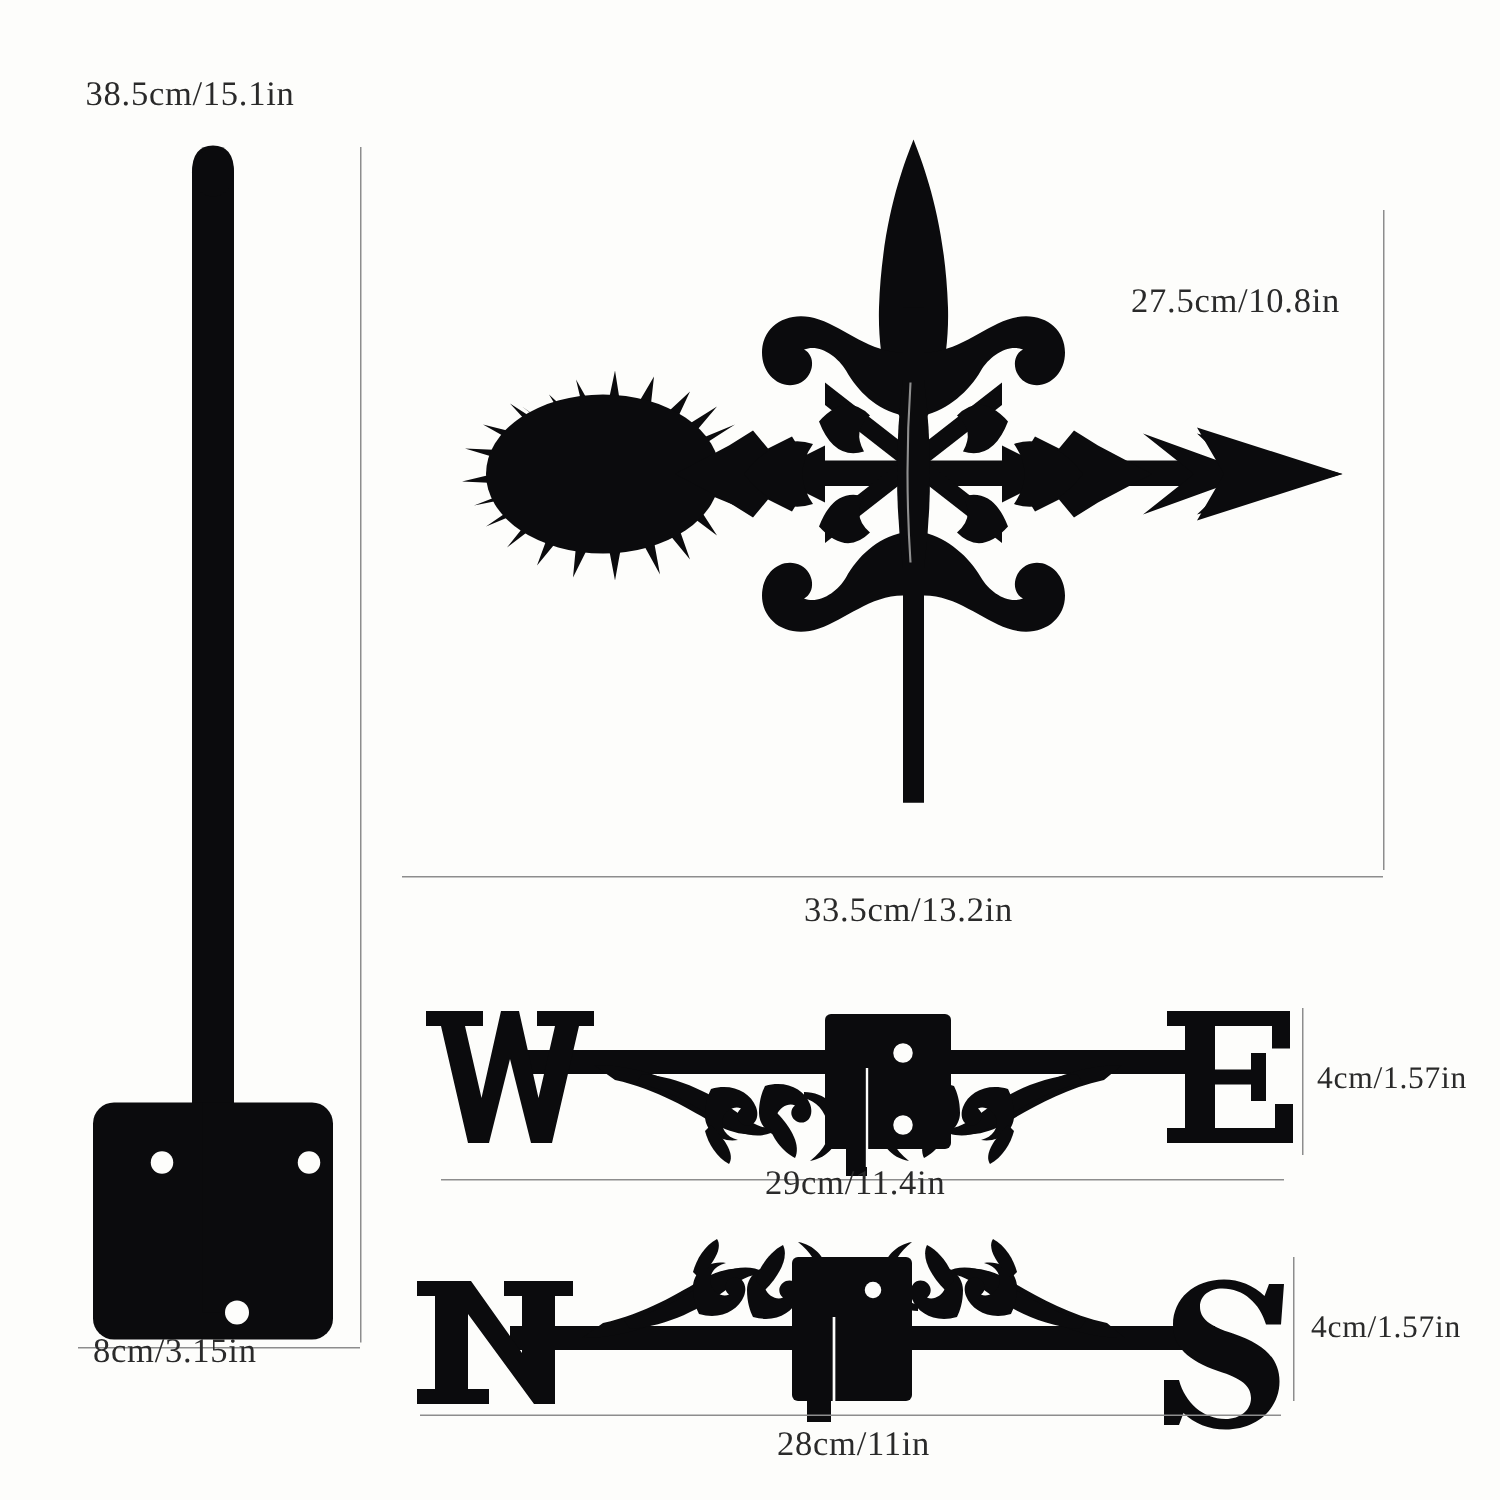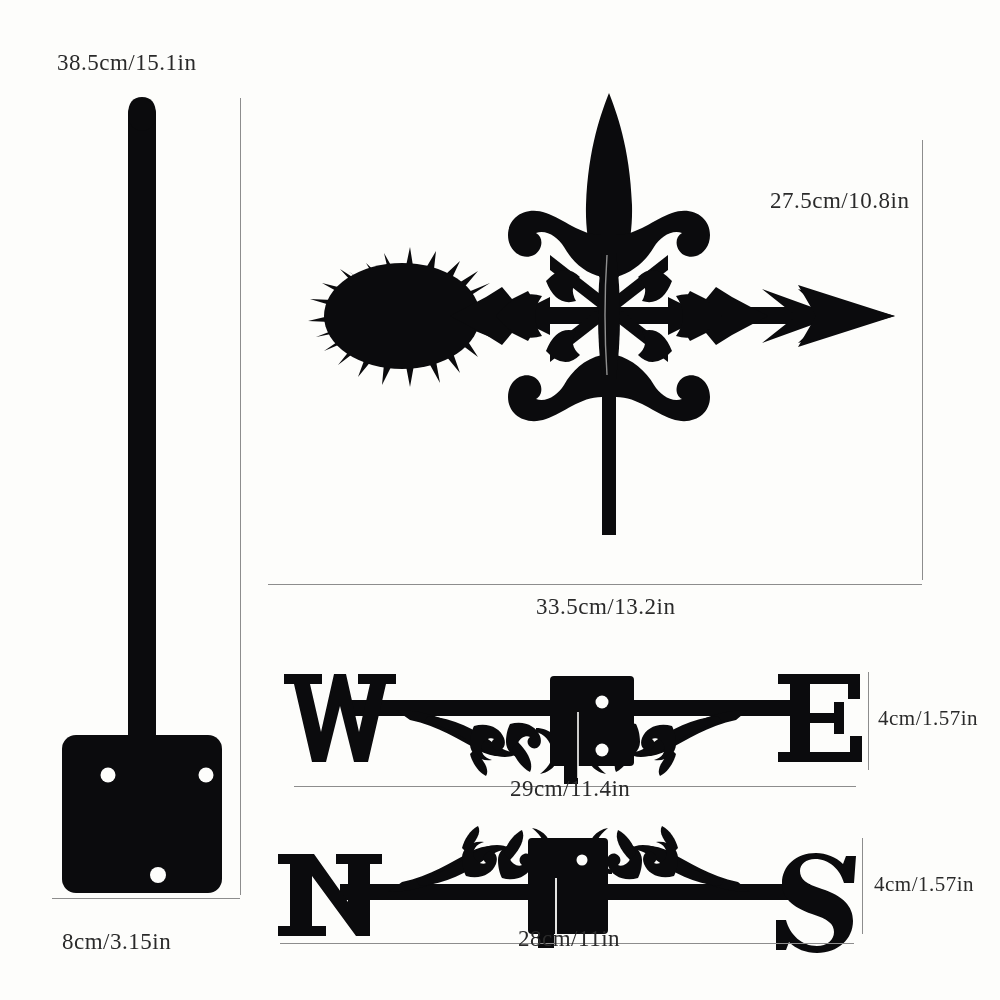--- a/index.html
+++ b/index.html
@@ -62,23 +62,23 @@
 
       <circle cx="88" cy="690" r="7.5" fill="#fdfdfb"></circle>
       <circle cx="186" cy="690" r="7.5" fill="#fdfdfb"></circle>
       <circle cx="138" cy="790" r="8" fill="#fdfdfb"></circle>
 
       <rect class="ink" x="115" y="650" width="15" height="140"></rect>
     </svg>
   </div>
 
   <div class="rule-h" style="left:52px; top:898px; width:188px;"></div>
-  <div class="dim-label" style="left:62px; top:929px;">8cm/3.15in</div>
-
-  <div class="dim-label" style="left:770px; top:188px;text-align:right;">27.5cm/10.8in</div>
+  <div class="dim-label" style="left:62px; top:888px;">8cm/3.15in</div>
+
+  <div class="dim-label" style="left:754px; top:188px;text-align:right;">27.5cm/10.8in</div>
 
   <div class="rule-v" style="left:922px; top:140px; height:440px;"></div>
 
   <div class="art" style="left:250px; top:85px;">
     <svg width="660" height="470" viewBox="0 0 660 470">
 
       <rect class="ink" x="352" y="75" width="14" height="375"></rect>
 
       <path class="ink" d="M359,8
         C366,26 380,62 382,120
@@ -298,15 +298,15 @@
       <rect class="ink" x="268" y="12" width="16" height="110"></rect>
       <circle cx="312" cy="34" r="5.5" fill="#fdfdfb"></circle>
       <path d="M286,52 L286,118" stroke="#fdfdfb" stroke-width="1.8" fill="none"></path>
     </svg>
   </div>
 
   <div class="rule-v" style="left:862px; top:838px; height:96px;"></div>
   <div class="dim-label" style="left:874px; top:872px; font-size:21px;">4cm/1.57in</div>
 
   <div class="rule-h" style="left:280px; top:943px; width:574px;"></div>
-  <div class="dim-label" style="left:518px; top:926px;">28cm/11in</div>
+  <div class="dim-label" style="left:518px; top:950px;">28cm/11in</div>
 
 </div>
 
 </body></html>

